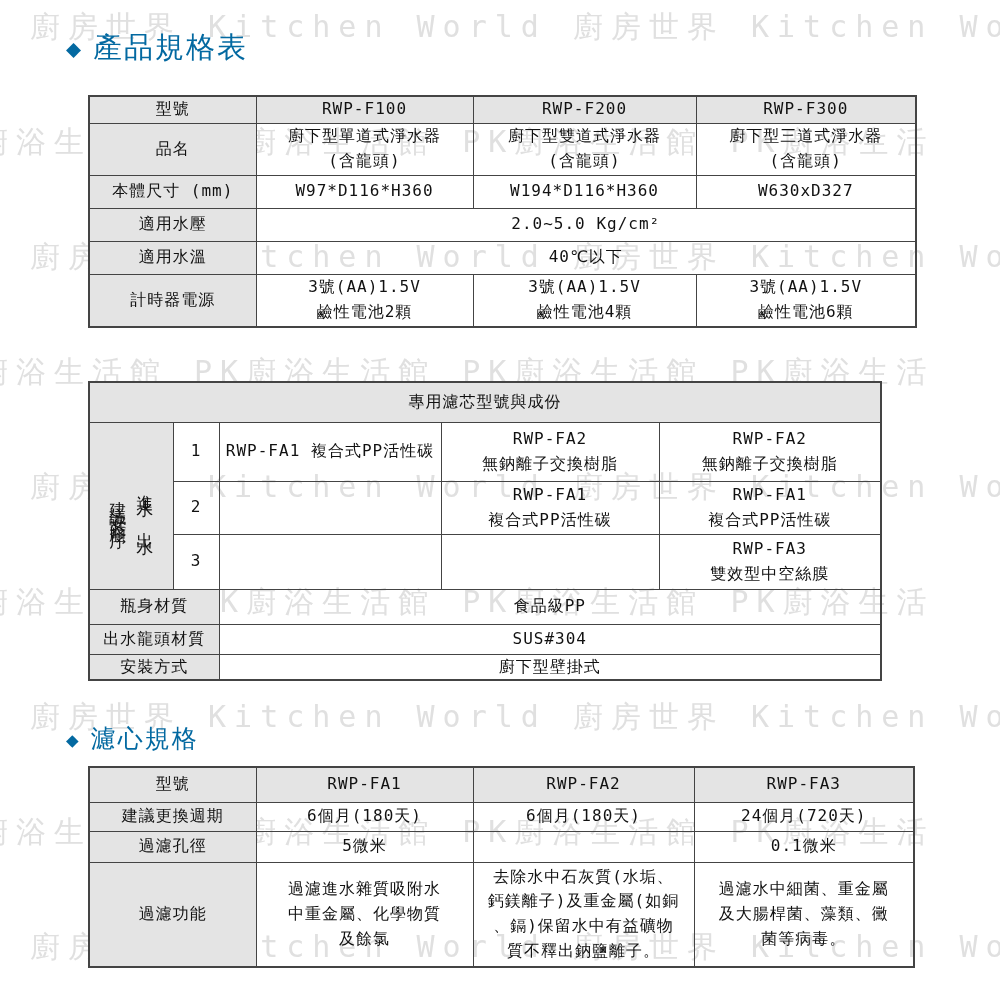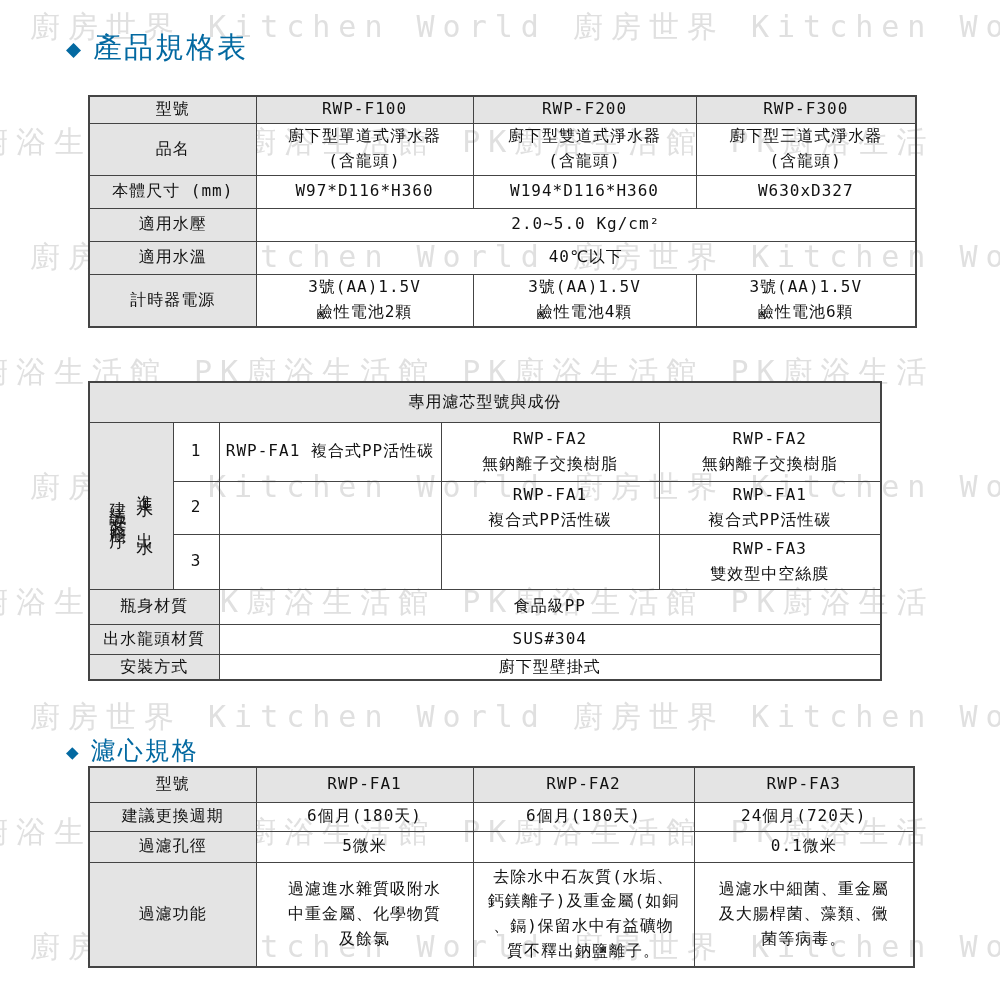--- a/index.html
+++ b/index.html
@@ -6,21 +6,21 @@
   .page{position:relative;width:1000px;height:1000px;background:#ffffff;overflow:hidden;
         font-family:"DejaVu Sans Mono","DejaVu Sans",monospace;color:#111;}
   
   .wm{position:absolute;z-index:0;font-size:30px;letter-spacing:8px;color:#e0e0e0;
       white-space:nowrap;line-height:1;}
   .wm-a{left:30px;}
   .wm-b{left:-22px;}
   
   .hd{position:absolute;z-index:2;font-weight:normal;white-space:nowrap;color:#0369a1;}
   .hd1{font-size:29px;letter-spacing:2px;}
-  .hd2{font-size:25px;letter-spacing:2px;margin-top:12px;}
+  .hd2{font-size:25px;letter-spacing:2px;}
   .bullet{margin-right:10px;}
   .hd1 .bullet{font-size:25px;}
   .hd2 .bullet{font-size:21px;}
   
   table.tbl{position:absolute;z-index:1;border-collapse:collapse;table-layout:fixed;
             background:transparent;border:2px solid #444;margin-top:8px;}
   table.tbl td{border:1px solid #444;text-align:center;vertical-align:middle;
                font-size:16px;letter-spacing:1px;line-height:1.55;padding:0 3px;
                white-space:pre-line;overflow:hidden;}
   td.gray{background:#e4e4e4;}

